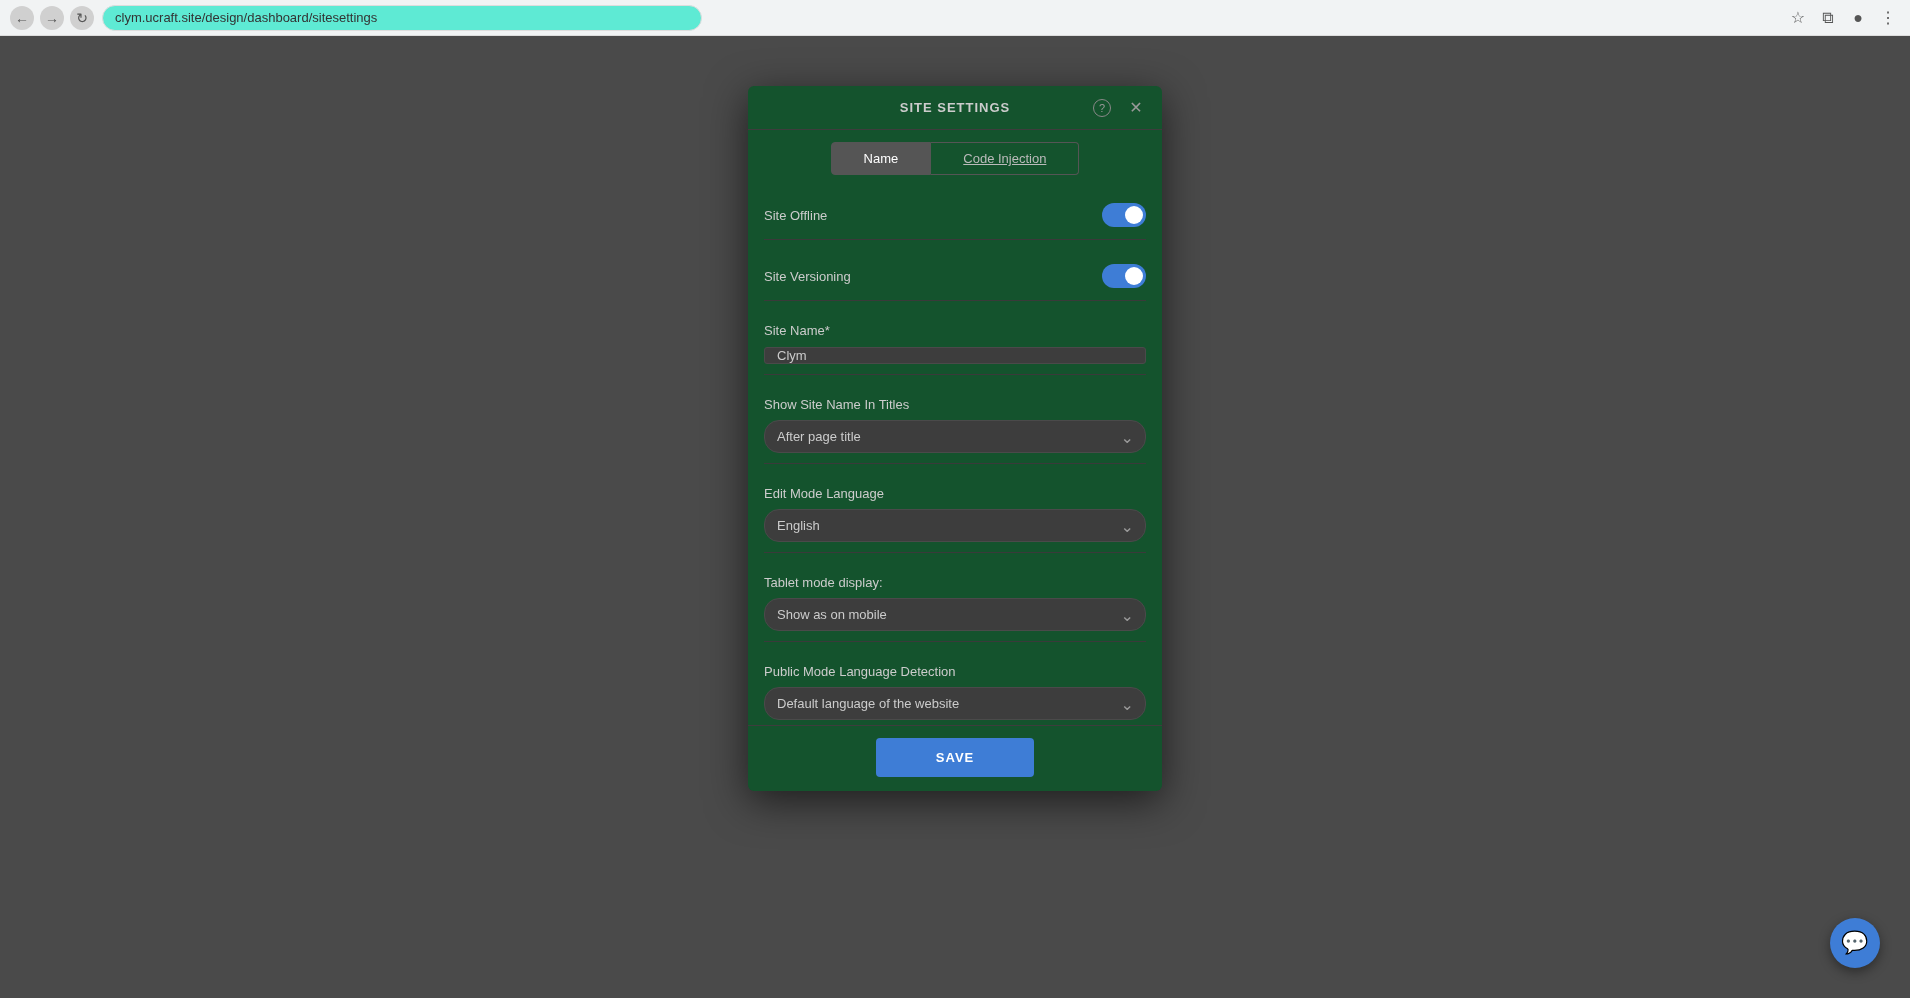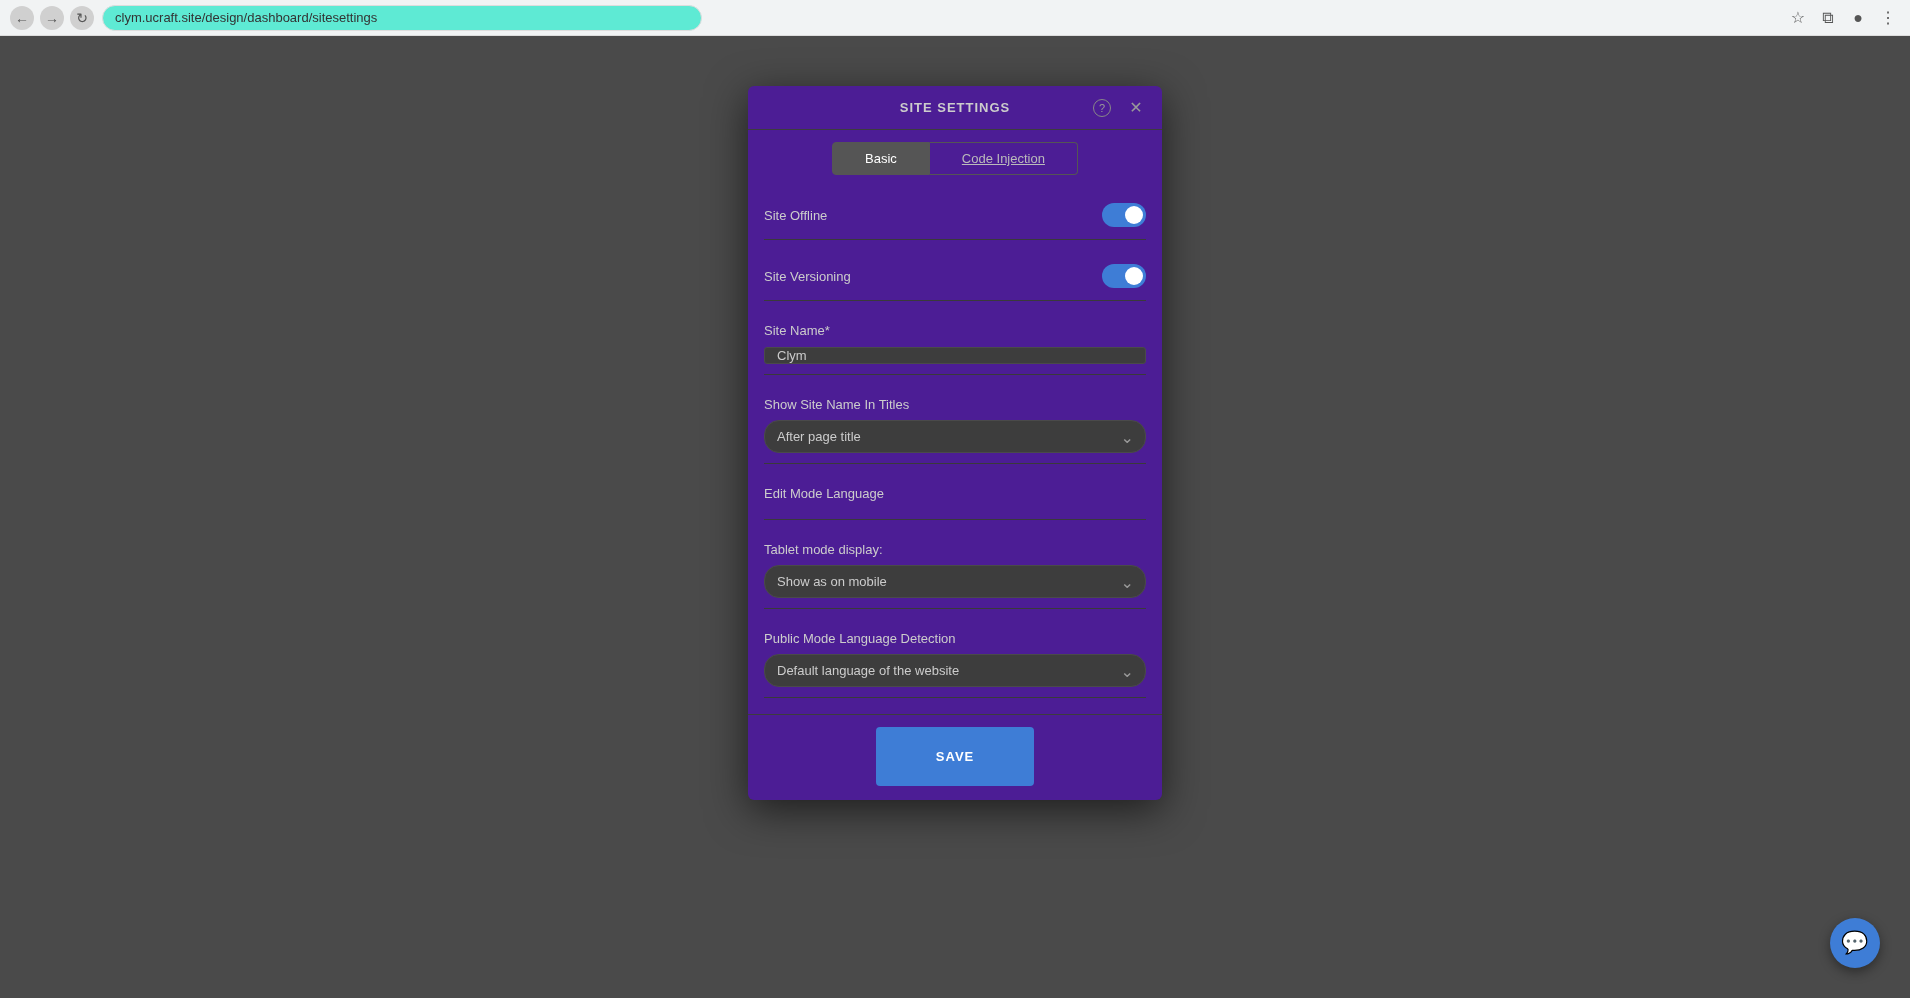--- a/index.html
+++ b/index.html
@@ -86,21 +86,21 @@
       background: #4a4a4a;
       display: flex;
       align-items: center;
       justify-content: center;
       position: relative;
     }
 
     
     .modal {
       width: 414px;
-      background: #4c1d95;
+      background: #14532d;
       border-radius: 6px;
       box-shadow: 0 10px 40px rgba(0,0,0,0.6);
       position: absolute;
       top: 50px;
       left: 50%;
       transform: translateX(-50%);
       display: flex;
       flex-direction: column;
     }
 
@@ -314,21 +314,21 @@
       display: flex;
       justify-content: center;
       border-top: 1px solid #3d3d3d;
     }
 
     .save-btn {
       background: #3e7dd6;
       color: #fff;
       border: none;
       border-radius: 4px;
-      padding: 22px 60px;
+      padding: 12px 60px;
       font-size: 13px;
       font-weight: 600;
       letter-spacing: 1px;
       cursor: pointer;
       text-transform: uppercase;
     }
 
     
     .chat-widget {
       position: absolute;
@@ -380,21 +380,21 @@
         <button class="icon-btn">
           <span style="font-size:14px; border:1px solid #888; border-radius:50%; width:18px; height:18px; display:flex; align-items:center; justify-content:center; font-size:11px;">?</span>
         </button>
         <button class="icon-btn">
           <span>✕</span>
         </button>
       </div>
     </div>
 
     <div class="tabs">
-      <button class="tab active">Basic</button>
+      <button class="tab active">Name</button>
       <button class="tab">Code Injection</button>
     </div>
 
     <div class="modal-body">
 
       <div class="form-row">
         <span class="form-label">Site Offline</span>
         <label class="toggle">
           <input type="checkbox" checked="" style="">
           <span class="toggle-slider"></span>
@@ -421,20 +421,27 @@
             <option>After page title</option>
             <option>Before page title</option>
             <option>Do not show</option>
           </select>
         </div>
       </div>
 
 
       <div class="form-group">
         <div class="form-group-label">Edit Mode Language</div>
+        <div class="select-wrapper">
+          <select class="form-select">
+            <option>English</option>
+            <option>Spanish</option>
+            <option>French</option>
+          </select>
+        </div>
       </div>
 
       <div class="form-group">
         <div class="form-group-label">Tablet mode display:</div>
         <div class="select-wrapper">
           <select class="form-select">
             <option>Show as on mobile</option>
             <option>Show as on desktop</option>
           </select>
         </div>

